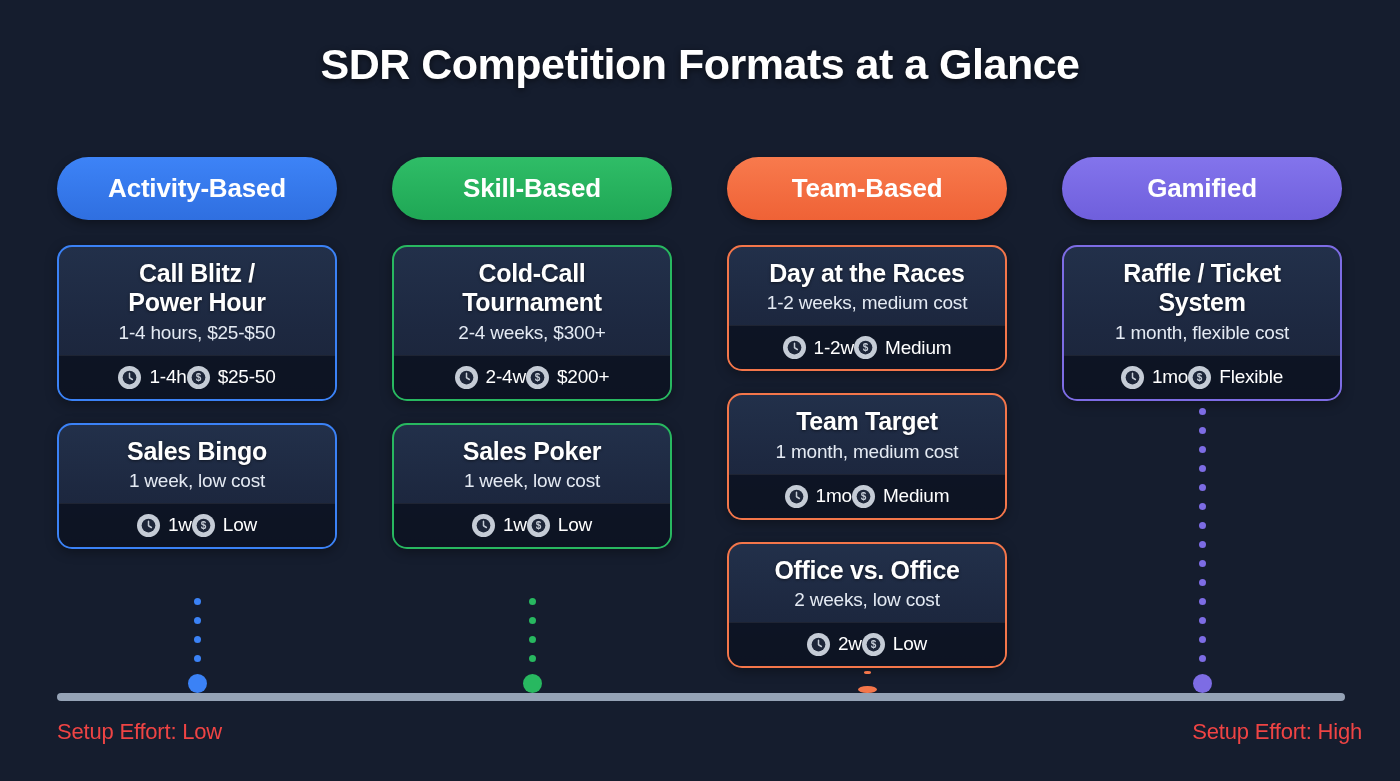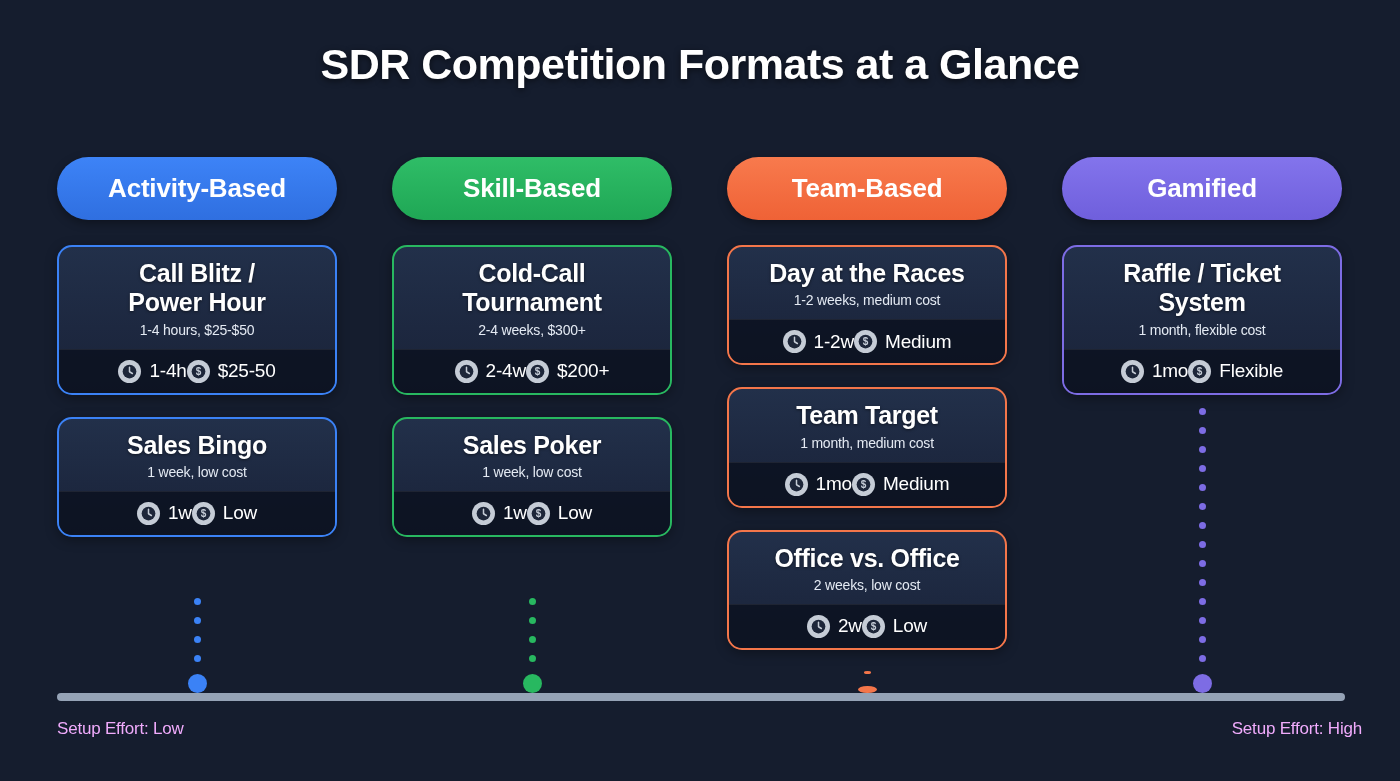--- a/index.html
+++ b/index.html
@@ -53,21 +53,21 @@
     padding:12px 10px 11px 10px;
     text-align:center;
   }
   .card-title {
     font-size:25px; font-weight:bold; color:#ffffff;
     line-height:1.17; letter-spacing:-0.3px;
     text-shadow:0 1px 3px rgba(0,0,0,.5);
   }
   .card-sub {
     margin-top:4px;
-    font-size:14px; color:#e4eaf3; font-weight:400;
+    font-size:19px; color:#e4eaf3; font-weight:400;
     letter-spacing:-0.2px;
   }
   .card-foot {
     background:rgba(9,14,26,.72);
     border-top:1px solid rgba(255,255,255,.07);
     height:44px;
     display:flex; align-items:center; justify-content:center;
   }
   .chip { display:flex; align-items:center; gap:8px; }
   .badge {
@@ -98,21 +98,21 @@
   }
 
   
   #axis {
     position:absolute; left:57px; top:693px;
     width:1288px; height:8px; border-radius:4px;
     background:#95a3b6;
   }
   .axis-label {
     position:absolute; top:719px;
-    font-size:17px; color:#f0abfc; letter-spacing:-0.2px;
+    font-size:22px; color:#ef4444; letter-spacing:-0.2px;
   }
   #axis-label-left  { left:57px; }
   #axis-label-right { right:38px; }
 </style>
 </head>
 <body>
 
 <div id="stage">
 
   <div id="title">SDR Competition Formats at a Glance</div>

